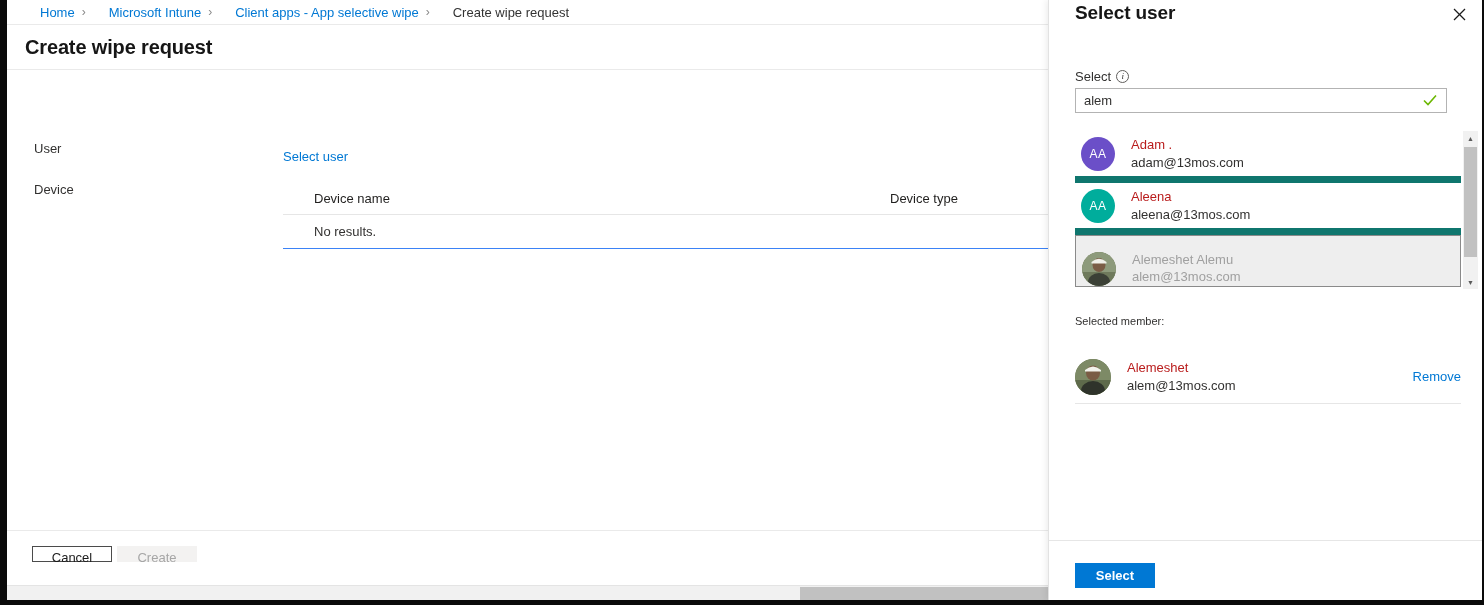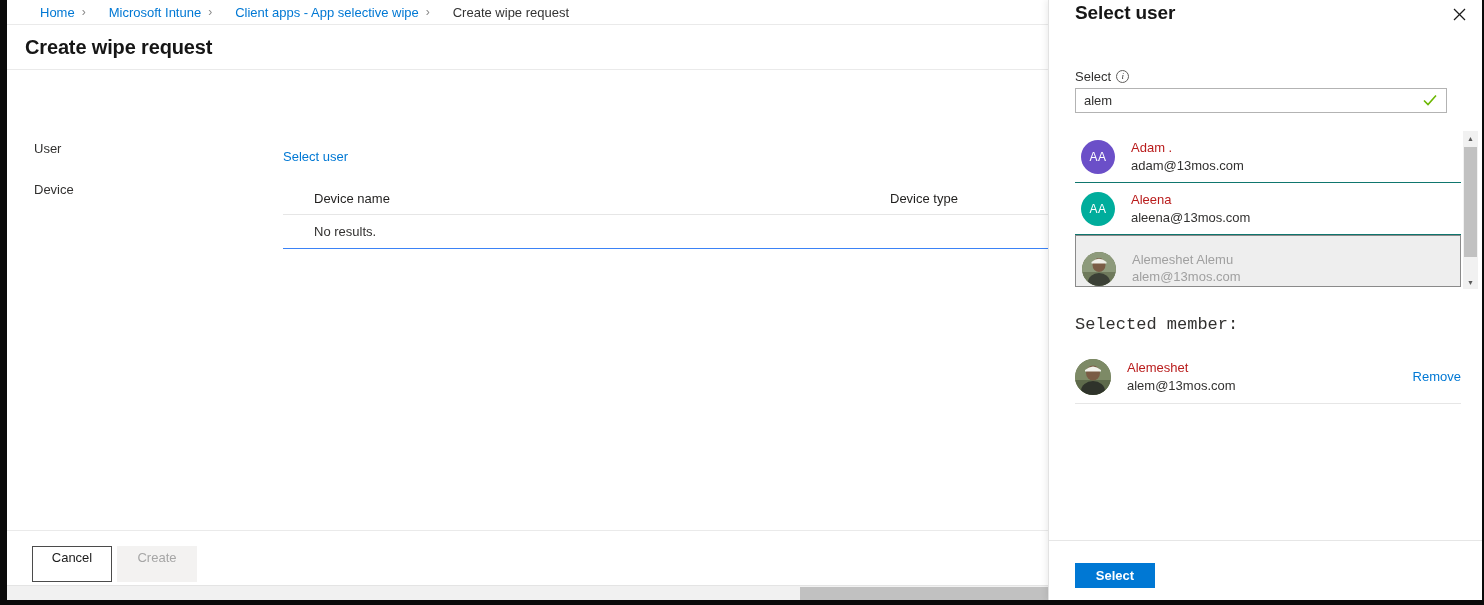--- a/index.html
+++ b/index.html
@@ -169,21 +169,21 @@
     position: absolute;
     left: 0; top: 530px;
     width: 1041px;
     height: 55px;
     background: #fff;
     border-top: 1px solid #eaeaea;
   }
   .btn {
     font-family: "Liberation Sans", sans-serif;
     font-size: 13px;
-    height: 36px;
+    height: 16px;
     line-height: 22px;
     text-align: center;
     box-sizing: border-box;
     cursor: pointer;
     border-radius: 0;
     padding: 0 12px;
   }
   .btn-cancel {
     position: absolute;
     left: 25px;
@@ -326,21 +326,21 @@
     background: #fff;
     overflow: hidden;
   }
   .user-row {
     position: relative;
     display: flex;
     align-items: center;
     height: 52px;
     padding-left: 6px;
     box-sizing: border-box;
-    border-bottom: 1px solid #0f766e;
+    border-bottom: 7px solid #0f766e;
     cursor: pointer;
     background: #fff;
   }
   .user-row.selected {
     background: #eeeeee;
     border: 1px solid #8a8a8a;
     height: 52px;
     box-sizing: border-box;
     align-items: flex-end;
   }
@@ -396,23 +396,22 @@
     height: 110px;
     background: #c1c1c1;
     cursor: pointer;
   }
 
   
   .selected-label {
     position: absolute;
     left: 26px;
     top: 315px;
-    font-size: 17px;
+    font-size: 11px;
     color: #323130;
-    font-family: Liberation Mono, monospace;
   }
   .selected-member {
     position: absolute;
     left: 26px;
     top: 350px;
     width: 386px;
     height: 54px;
     display: flex;
     align-items: center;
     border-bottom: 1px solid #e6e6e6;

